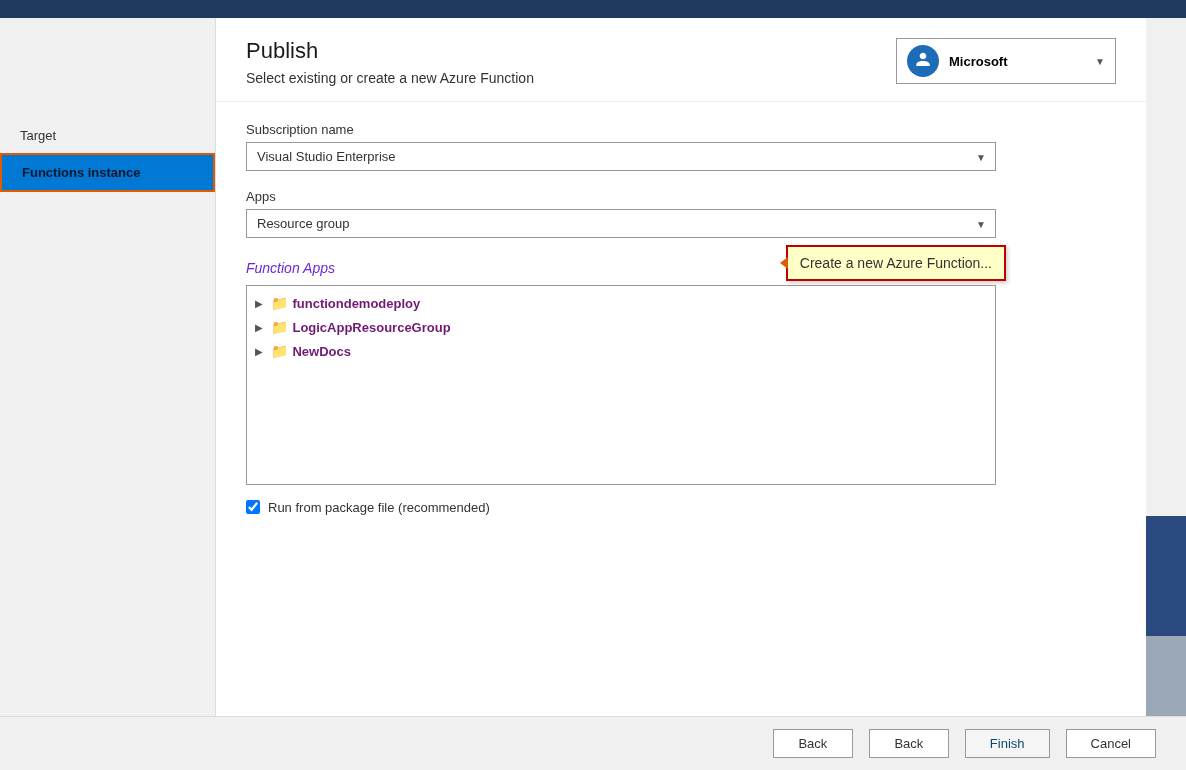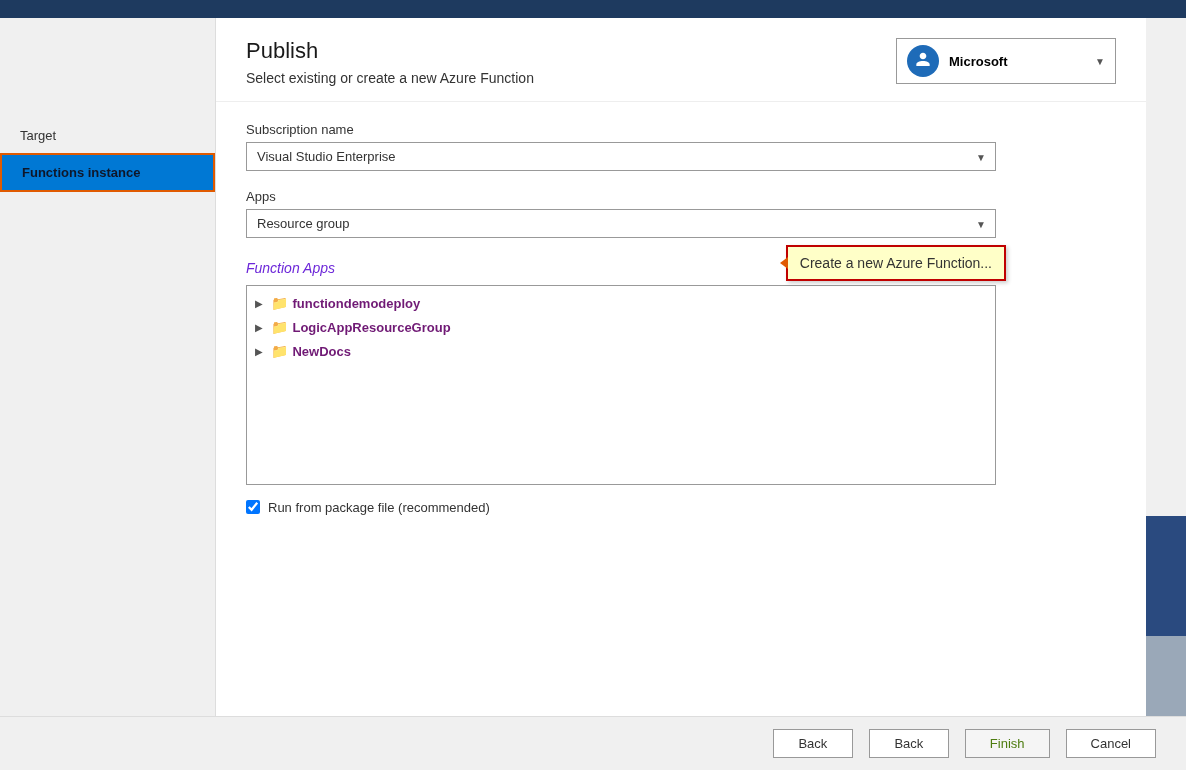--- a/index.html
+++ b/index.html
@@ -314,21 +314,21 @@
       padding: 6px 24px;
       font-size: 13px;
       border: 1px solid #999;
       background: white;
       cursor: pointer;
       color: #333;
       min-width: 80px;
     }
 
     .footer-btn.disabled {
-      color: #4d7c0f;
+      color: #0c4a6e;
       background: #f5f5f5;
       cursor: default;
     }
 
     .right-sidebar {
       width: 40px;
       background: #1e3a5f;
       display: flex;
       flex-direction: column;
     }

